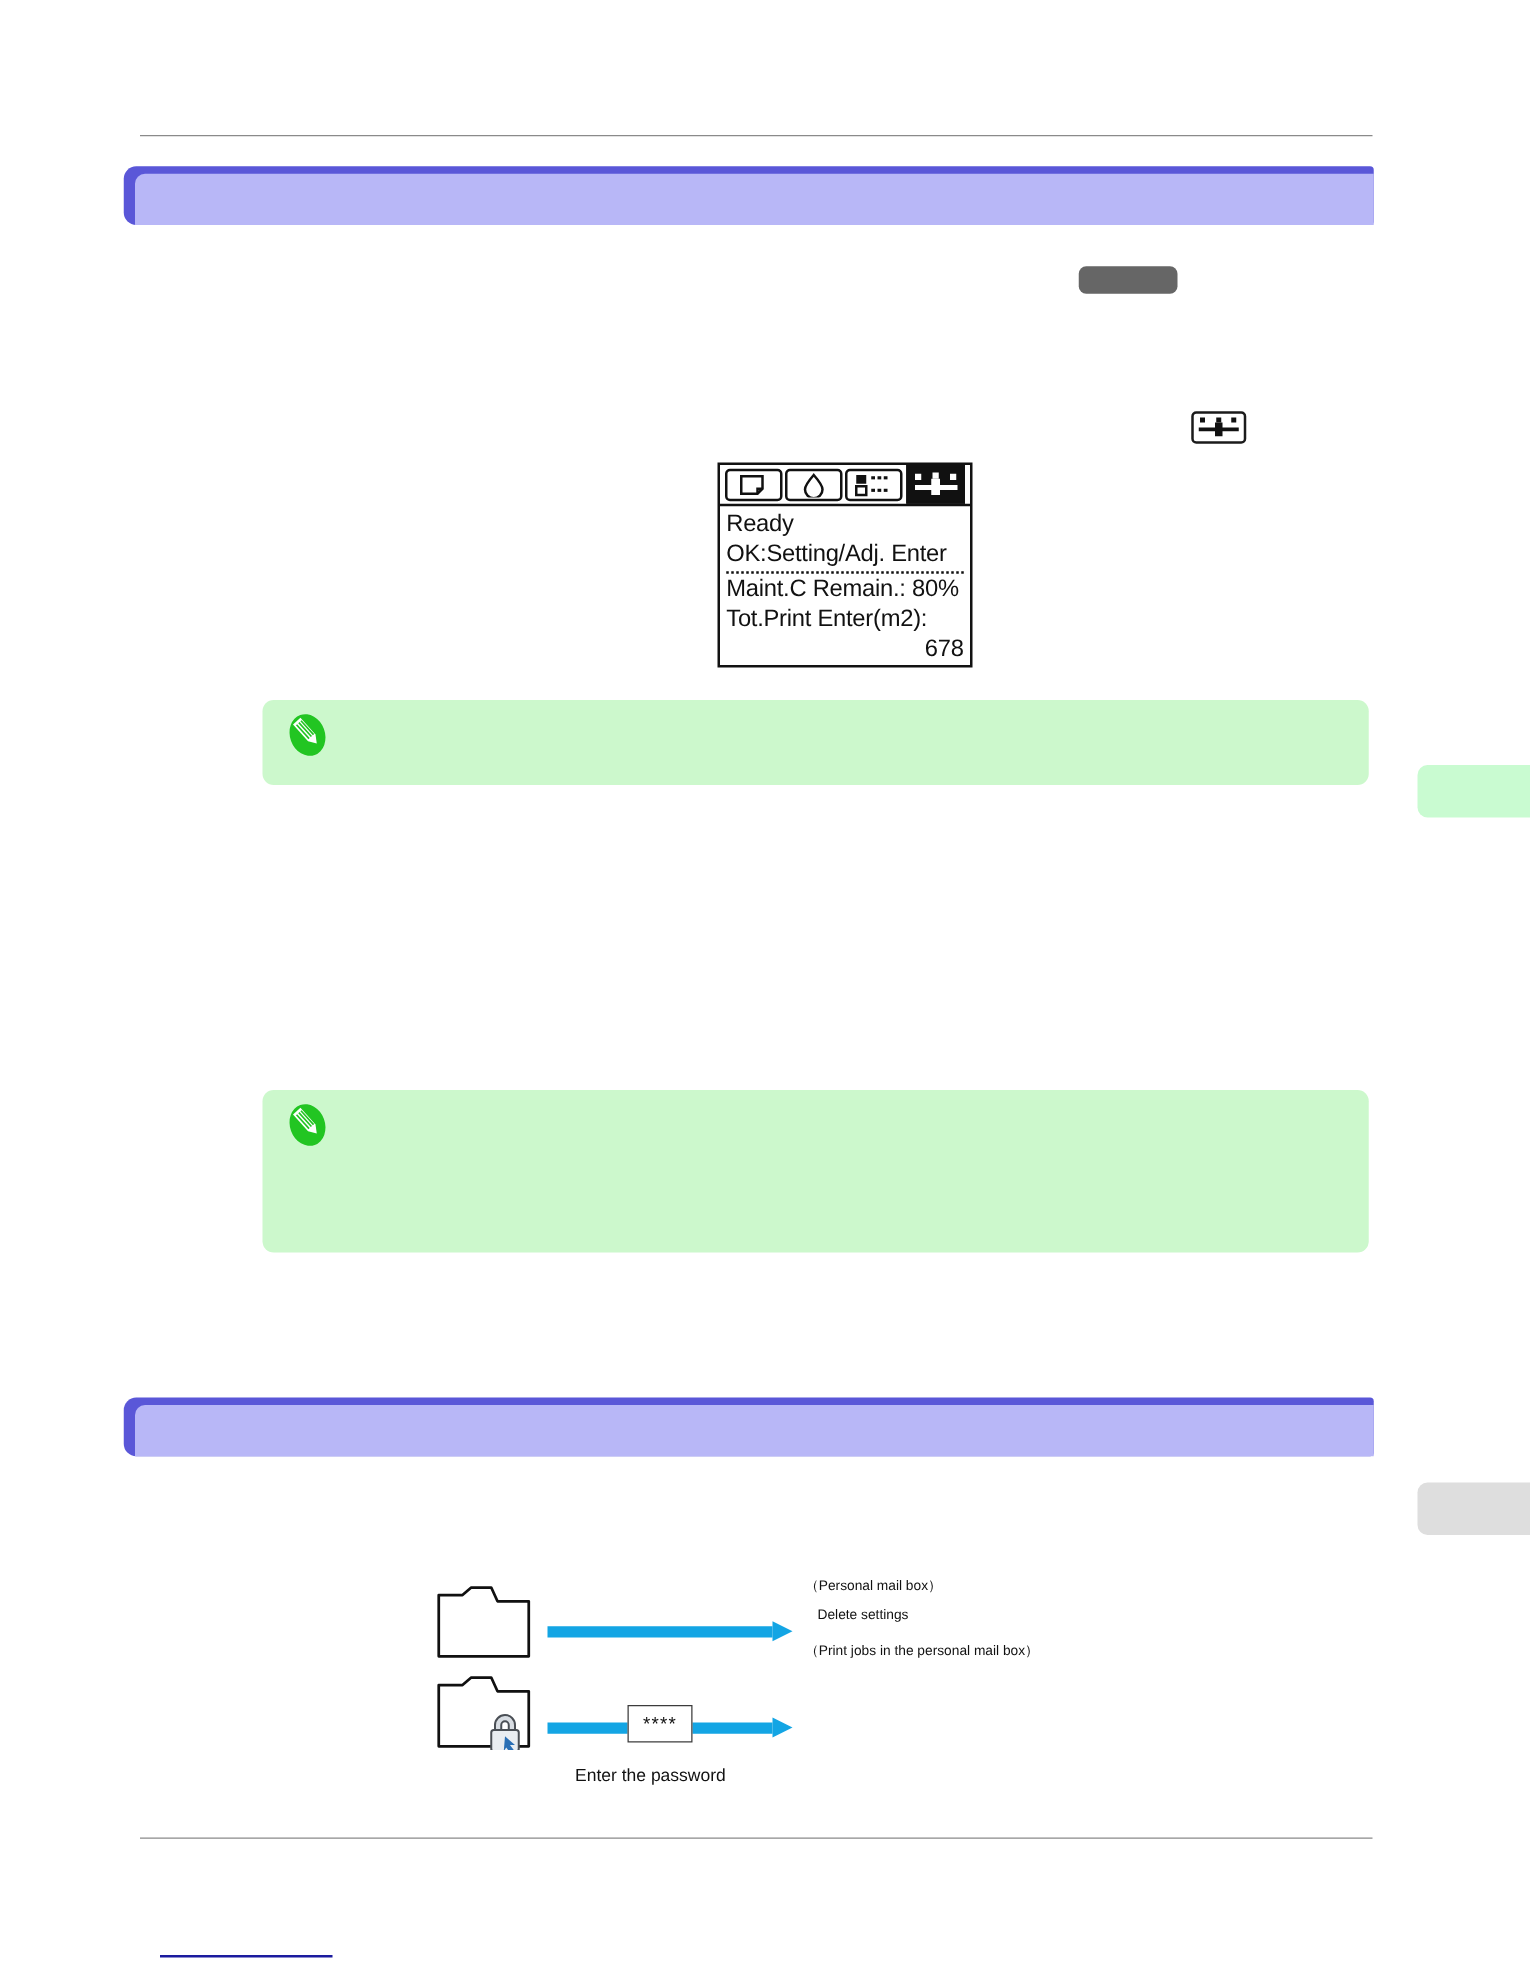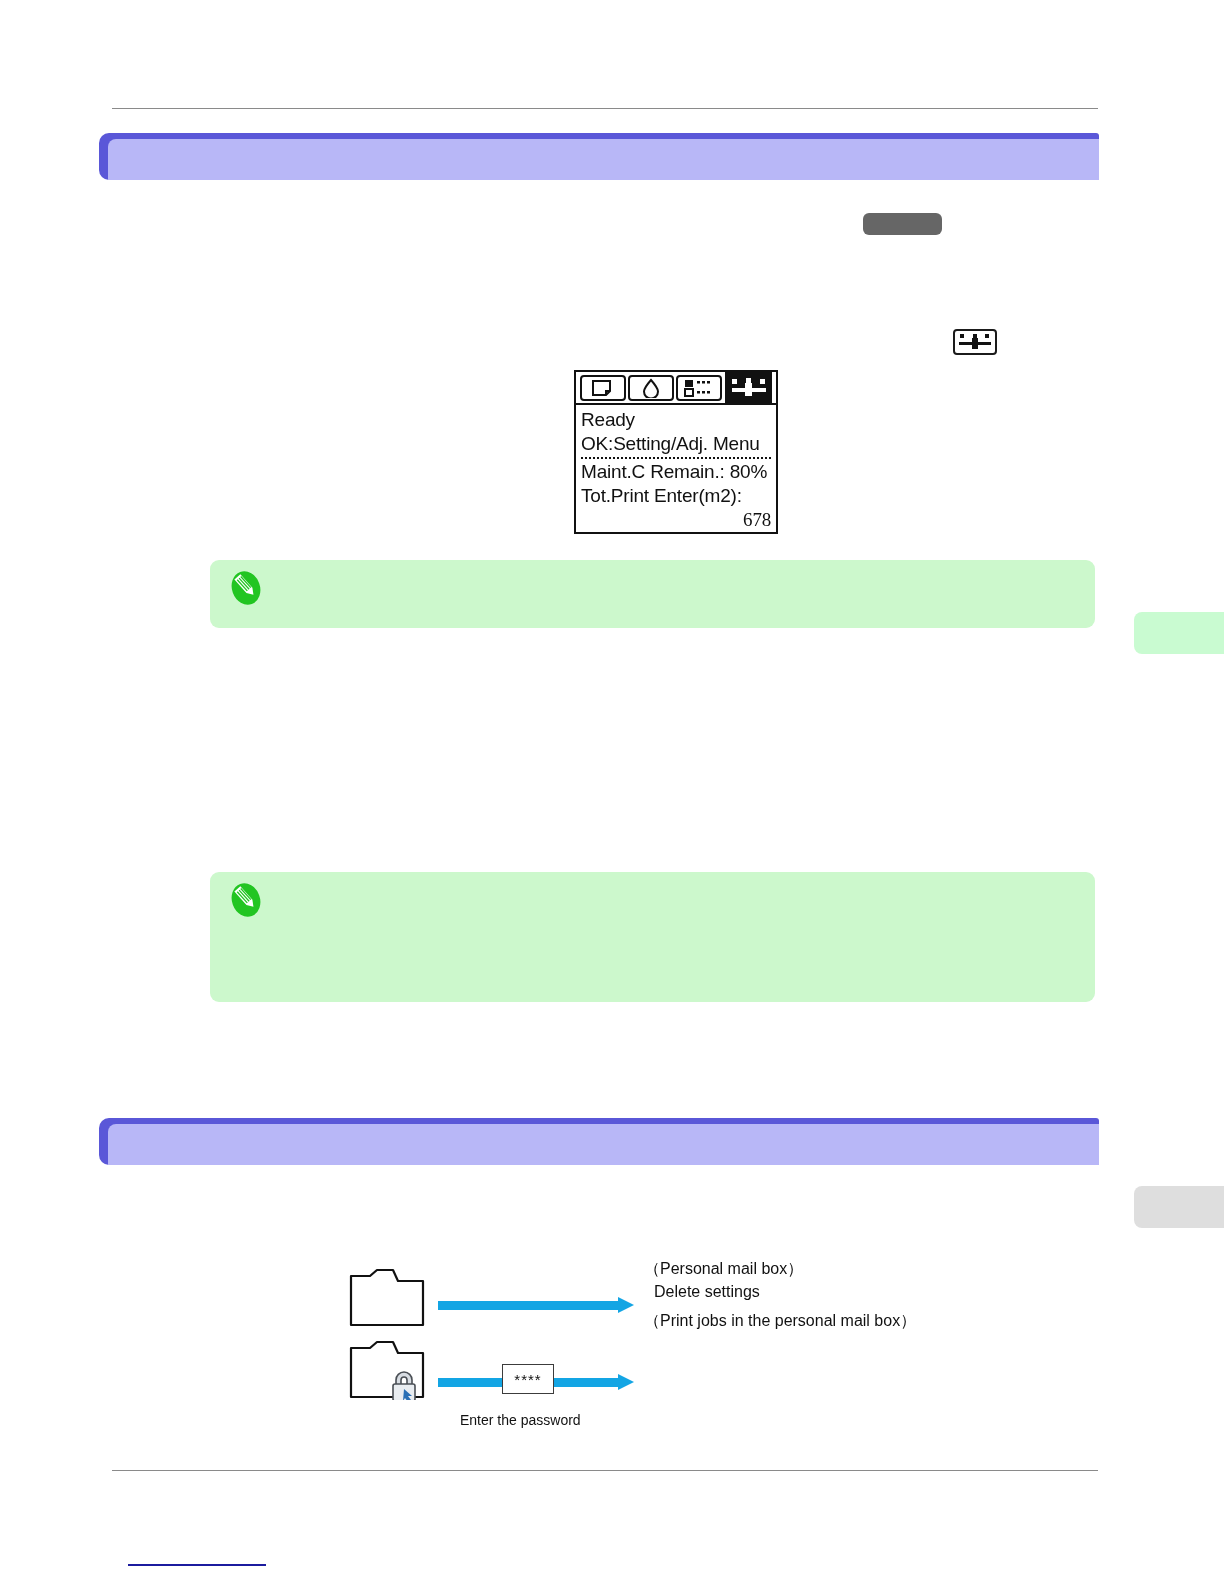--- a/index.html
+++ b/index.html
@@ -133,21 +133,21 @@
     padding: 3px 5px 0 5px;
     box-sizing: border-box;
   }
   .lcd-line {
     font-size: 19px;
     line-height: 24px;
     color: #111111;
     white-space: nowrap;
     letter-spacing: -0.2px;
   }
-  .lcd-line.right { text-align: right; font-family: Liberation Serif, serif; }
+  .lcd-line.right { text-align: right; }
   .lcd-sep {
     margin: 1px 0 1px 0;
     height: 0;
     border-top: 2px dotted #111111;
   }
 
   
   .note {
     position: absolute;
     left: 210px;
@@ -251,21 +251,21 @@
     left: 122px;
     top: 160px;
     font-size: 14px;
     color: #111111;
     white-space: nowrap;
   }
 
   .diag-text {
     position: absolute;
     left: 306px;
-    font-size: 16px;
+    font-size: 11px;
     line-height: 18px;
     color: #111111;
     white-space: nowrap;
   }
   .d-t1 { top: 8px; }
   .d-t2 { top: 31px; left: 316px; }
   .d-t3 { top: 60px; }
   .d-list {
     position: absolute;
     left: 322px;
@@ -350,21 +350,21 @@
           <rect x="3" y="3" width="5" height="5" fill="#fff"></rect>
           <rect x="17" y="2" width="5" height="5" fill="#fff"></rect>
           <rect x="31" y="3" width="5" height="5" fill="#fff"></rect>
           <rect x="3" y="12" width="34" height="4" fill="#fff"></rect>
           <rect x="16" y="7" width="7" height="13" fill="#fff"></rect>
         </svg>
       </div>
     </div>
     <div class="lcd-body">
       <div class="lcd-line">Ready</div>
-      <div class="lcd-line">OK:Setting/Adj. Menu</div>
+      <div class="lcd-line">OK:Setting/Adj. Enter</div>
       <div class="lcd-sep"></div>
       <div class="lcd-line">Maint.C Remain.: 80%</div>
       <div class="lcd-line">Tot.Print Enter(m2):</div>
       <div class="lcd-line right">678</div>
     </div>
   </div>
 
   <div class="note note-1">
     <svg class="note-icon" viewBox="0 0 40 40">
       <ellipse cx="20" cy="20" rx="14" ry="17" fill="#22c522" transform="rotate(-20 20 20)"></ellipse>

